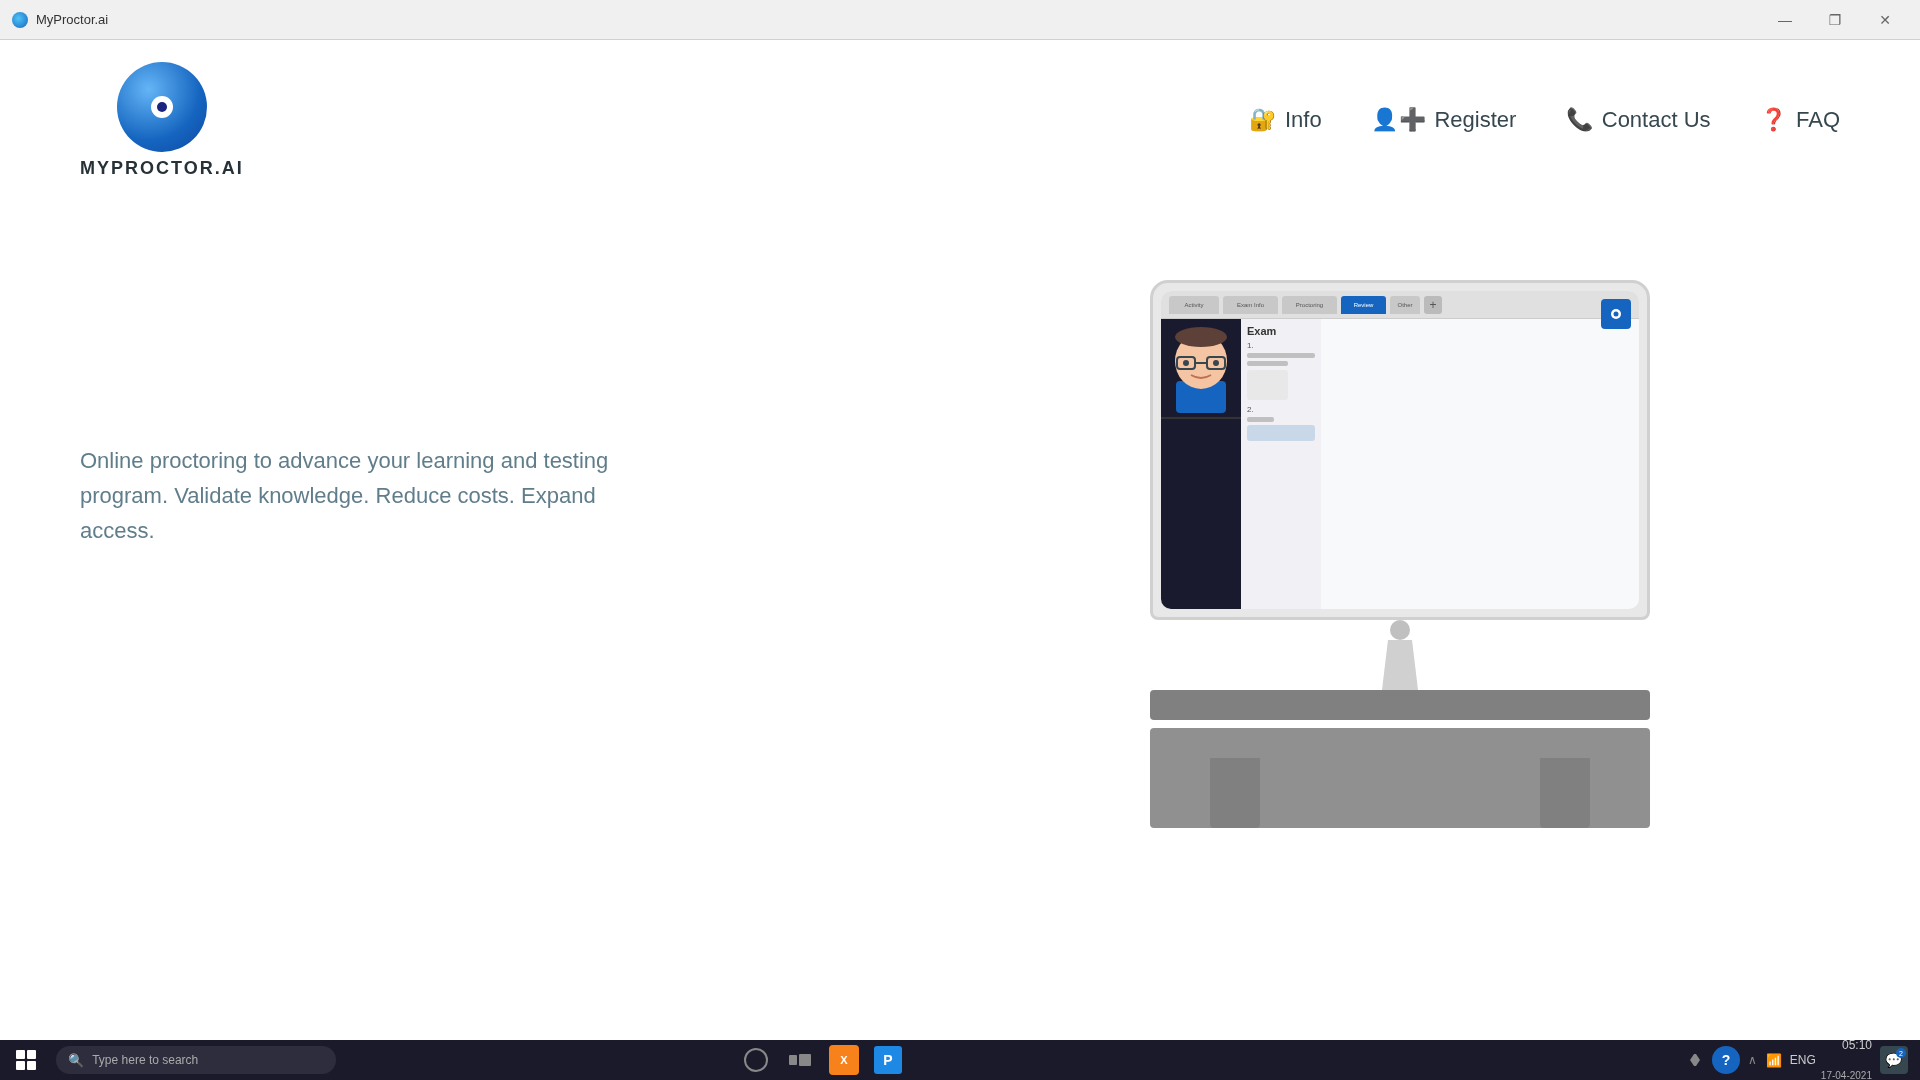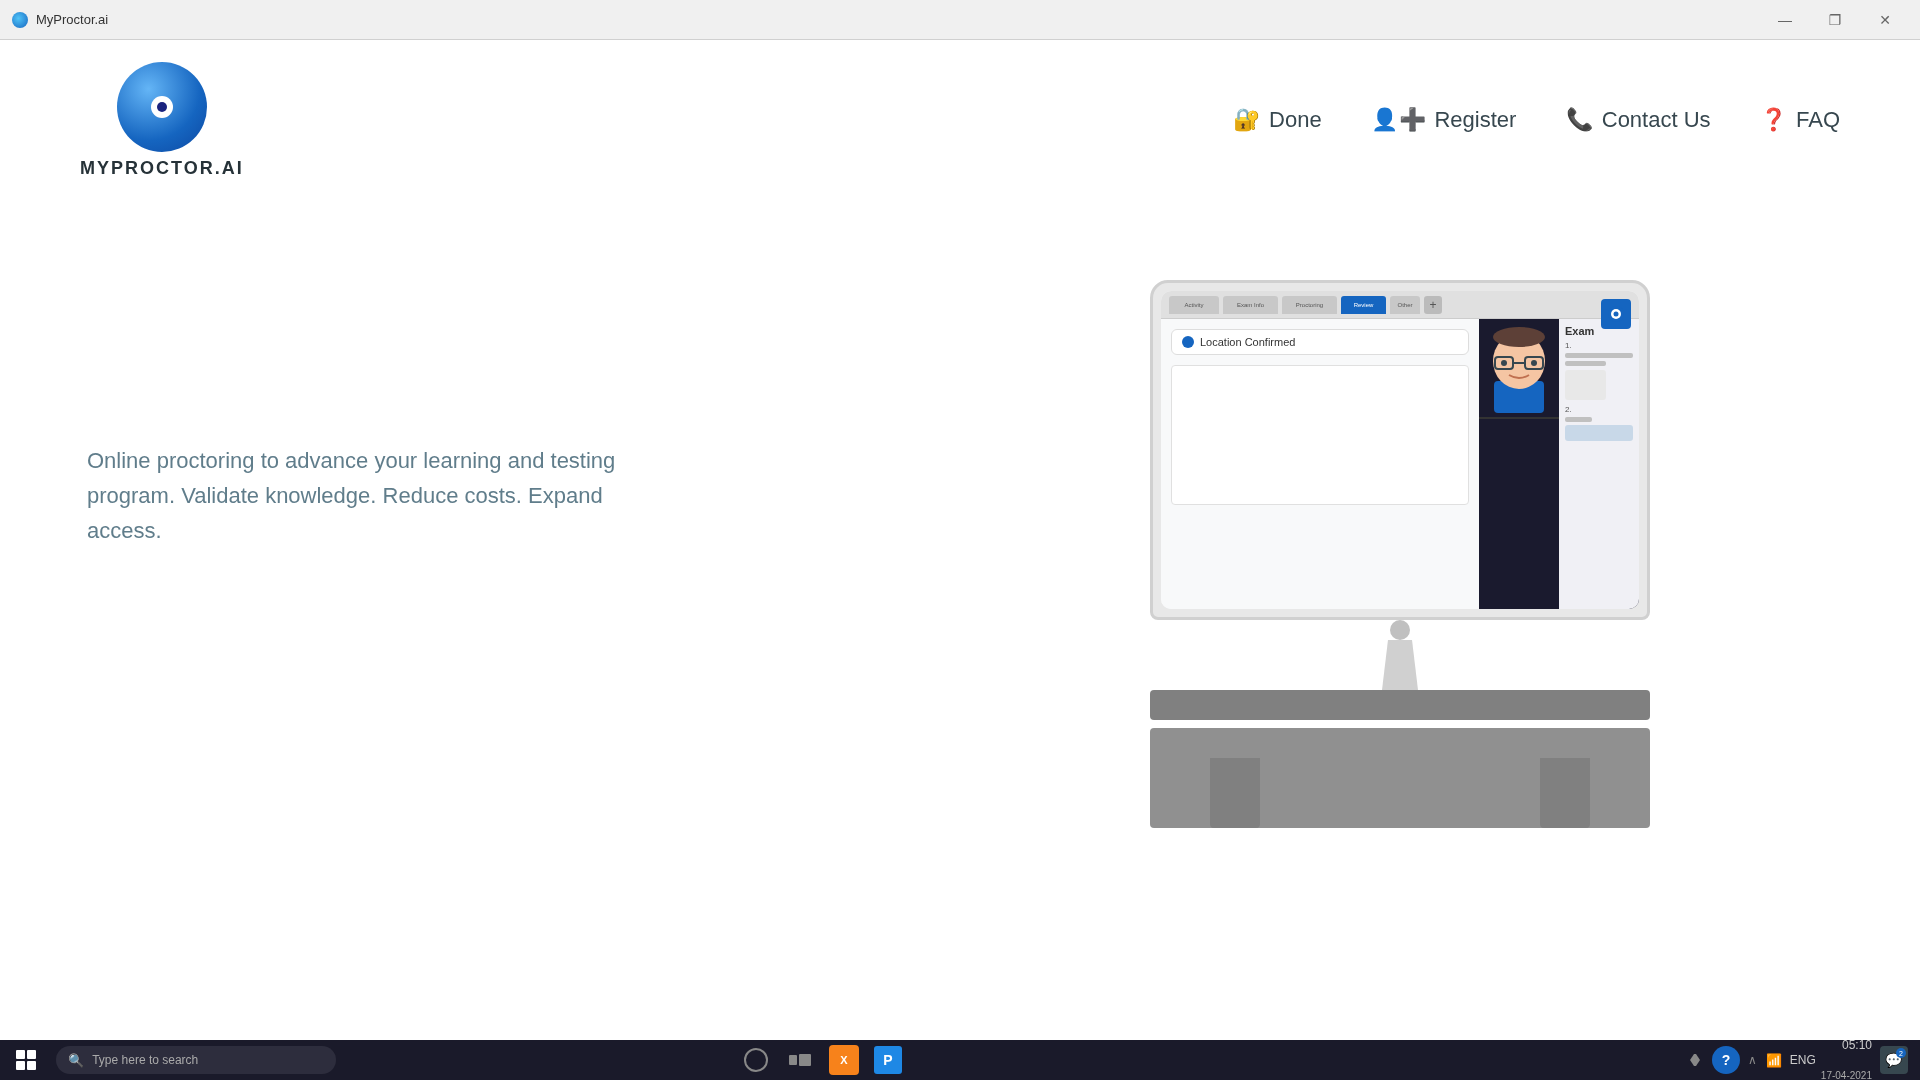--- a/index.html
+++ b/index.html
@@ -141,21 +141,20 @@
       font-size: 36px;
       font-weight: 600;
       color: #37474f;
       margin-bottom: 30px;
     }
     .hero-body {
       font-size: 22px;
       color: #607d8b;
       line-height: 1.6;
       max-width: 580px;
-      margin-left: 7px;
     }
 
     
     .hero-image {
       flex: 1;
       display: flex;
       align-items: flex-start;
       justify-content: center;
       padding-top: 20px;
     }
@@ -521,21 +520,21 @@
   <nav class="navbar">
     <div class="logo-area">
       <div class="logo-circle">
         <div class="logo-eye"></div>
       </div>
       <span class="logo-text">MYPROCTOR.AI</span>
     </div>
     <div class="nav-links">
       <a class="nav-link">
         <span class="nav-icon">🔐</span>
-        <span>Done</span>
+        <span>Info</span>
       </a>
       <a class="nav-link">
         <span class="nav-icon">👤➕</span>
         <span>Register</span>
       </a>
       <a class="nav-link">
         <span class="nav-icon">📞</span>
         <span>Contact Us</span>
       </a>
       <a class="nav-link">
@@ -560,28 +559,20 @@
 
             <div class="browser-bar">
               <div class="browser-tab" style="font-size:6px; padding:0 3px; width:50px;">Activity</div>
               <div class="browser-tab" style="font-size:6px; padding:0 3px; width:55px;">Exam Info</div>
               <div class="browser-tab" style="font-size:6px; padding:0 3px; width:55px;">Proctoring</div>
               <div class="browser-tab active" style="font-size:6px; padding:0 3px; width:45px;">Review</div>
               <div class="browser-tab" style="font-size:6px; padding:0 3px; width:30px;">Other</div>
               <div class="browser-plus">+</div>
             </div>
             <div class="screen-content">
-              <div class="screen-left">
-                <div class="location-badge">
-                  <div class="location-icon"></div>
-                  <span class="location-text">Location Confirmed</span>
-                </div>
-
-                <div style="height: 140px; background: #fff; border: 1px solid #e0e0e0; border-radius: 4px;"></div>
-              </div>
               <div class="screen-right">
                 <div class="avatar-area">
 
                   <svg width="80" height="90" viewBox="0 0 80 90">
 
                     <rect x="15" y="58" width="50" height="32" rx="4" fill="#1565c0"></rect>
 
                     <rect x="32" y="50" width="16" height="14" fill="#f5c5a3"></rect>
 
                     <ellipse cx="40" cy="38" rx="26" ry="28" fill="#f5c5a3"></ellipse>

